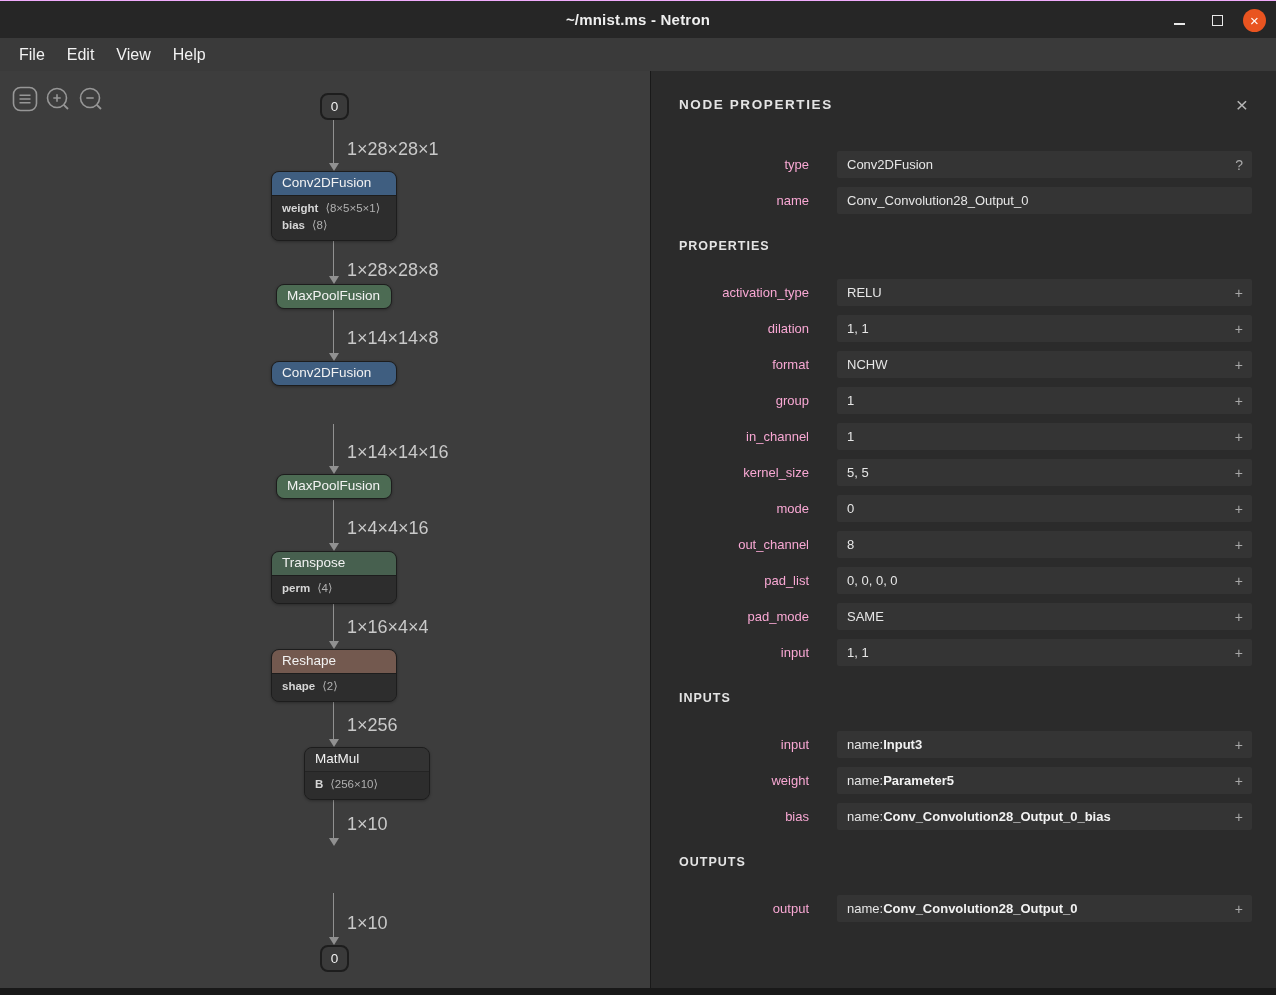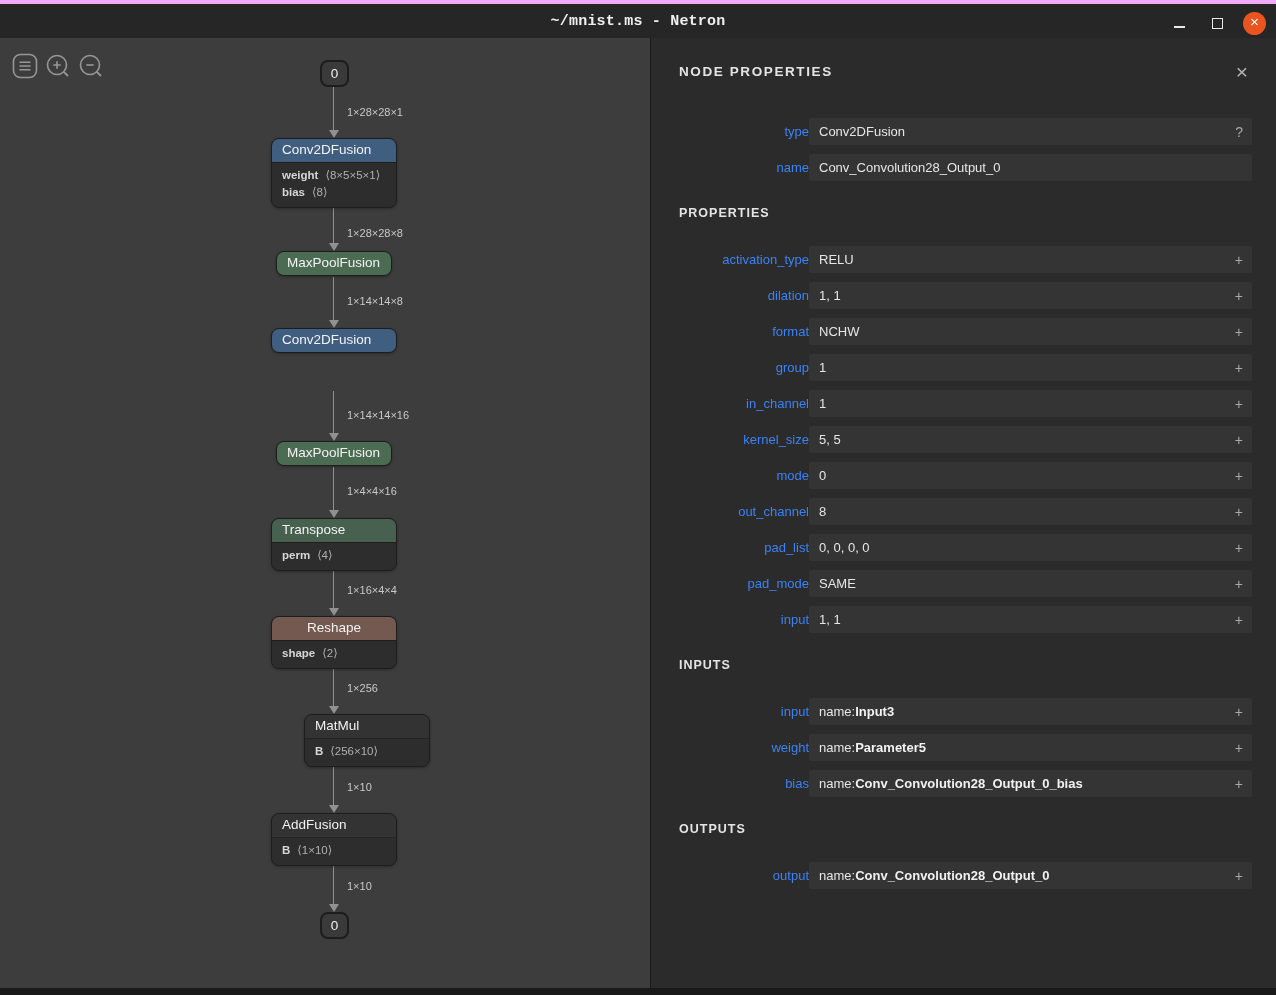--- a/index.html
+++ b/index.html
@@ -1,22 +1,22 @@
 <!DOCTYPE html>
 <html><head>
 <meta charset="utf-8">
 <style>
   * { margin:0; padding:0; box-sizing:border-box; }
   html,body { width:1276px; height:995px; overflow:hidden; background:#1a1a1a;
               font-family:"Liberation Sans","DejaVu Sans",sans-serif; }
   .window { width:1276px; height:995px; display:flex; flex-direction:column; position:relative; }
 
   
-  .titlebar { height:38px; background:#262626; border-top:4px solid #f0abfc; flex:none;
-              display:flex; align-items:center; justify-content:center; position:relative;font-family:Liberation Mono, monospace; }
+  .titlebar { height:38px; background:#262626; border-top:1px solid #f0abfc; flex:none;
+              display:flex; align-items:center; justify-content:center; position:relative; }
   .titlebar-title { color:#efefef; font-size:15px; font-weight:bold; letter-spacing:.2px; }
   .win-controls { position:absolute; right:10px; top:0; height:38px; display:flex; align-items:center; gap:14px; }
   .win-btn { width:24px; height:24px; display:flex; align-items:center; justify-content:center; cursor:pointer; }
   .min-glyph { width:11px; height:2px; background:#e8e8e8; margin-top:8px; }
   .max-glyph { width:11px; height:11px; border:1.5px solid #e8e8e8; background:transparent; }
   .close-btn { width:23px; height:23px; border-radius:50%; background:#e95420; color:#fff;
                display:flex; align-items:center; justify-content:center; font-size:15px; line-height:1; }
 
   
   .menubar { height:33px; background:#3a3a3a; flex:none; display:flex; align-items:center; padding-left:8px; }
@@ -30,47 +30,47 @@
   
   .graph-toolbar { position:absolute; left:12px; top:15px; display:flex; gap:7px; z-index:30; }
   .tool-btn { width:26px; height:26px; cursor:pointer; }
 
   
   .canvas { position:absolute; inset:0; }
   .edge-line { position:absolute; width:1px; background:#919191; left:333px; }
   .edge-arrow { position:absolute; left:329px; width:0; height:0;
                 border-left:5px solid transparent; border-right:5px solid transparent;
                 border-top:8px solid #919191; }
-  .edge-label { position:absolute; left:347px; color:#c9c9c9; font-size:11px; white-space:nowrap; }
+  .edge-label { position:absolute; left:347px; color:#c9c9c9; font-size:18px; white-space:nowrap; }
 
   .gnode { position:absolute; border-radius:8px; border:1.5px solid #1d1d1d; background:#2d2d2d;
            overflow:hidden; box-shadow:0 1px 3px rgba(0,0,0,.3); cursor:pointer; }
   .gnode-header { padding:3px 10px 5px; font-size:13.5px; color:#f2f2f2; white-space:nowrap; }
   .hdr-blue   { background:#3f5e80; }
   .hdr-green  { background:#4c6b53; }
   .hdr-green2 { background:#47604f; }
-  .hdr-brown  { background:#73594f;text-align:center; }
+  .hdr-brown  { background:#73594f; }
   .hdr-gray   { background:#333333; border-bottom:1px solid #242424; }
   .gnode-body { padding:4px 10px 6px; font-size:11.5px; line-height:17px; background:#2d2d2d; white-space:nowrap; }
   .hdr-blue + .gnode-body, .hdr-green2 + .gnode-body, .hdr-brown + .gnode-body { border-top:1px solid #1d1d1d; }
   .gattr-name { font-weight:bold; color:#d6d6d6; margin-right:7px; }
   .gattr-value { color:#b0b0b0; }
   .io-node { position:absolute; width:29px; height:27px; border-radius:8px; background:#3a3a3a;
              border:2px solid #1d1d1d; color:#f0f0f0; font-size:13.5px;
              display:flex; align-items:center; justify-content:center; cursor:pointer; }
 
   
   .panel { flex:1; background:#2b2b2b; padding:26px 24px 0 26px; overflow:hidden; position:relative; }
   .panel-head { display:flex; justify-content:space-between; align-items:flex-start; }
   .panel-title { color:#e4e4e4; font-size:13.5px; font-weight:bold; letter-spacing:1.6px; padding-left:2px;text-align:right; }
   .panel-close { color:#b5b5b5; font-size:21px; line-height:16px; cursor:pointer; margin-right:4px; }
 
   .props-block { margin-top:38px; }
   .prow { display:flex; align-items:center; margin-bottom:9px; }
-  .prow-label { width:132px; flex:none; text-align:right; margin-right:0; font-size:13px; color:#3b82f6; }
+  .prow-label { width:132px; flex:none; text-align:right; margin-right:28px; font-size:13px; color:#f9a8d4; }
   .prow-value { flex:1; height:27px; background:#343434; border-radius:2px; position:relative;
                 display:flex; align-items:center; padding:0 26px 0 10px; font-size:13px; color:#e6e6e6;
                 white-space:nowrap; overflow:hidden; }
   .prow-value b { color:#f2f2f2; }
   .prow-suffix { position:absolute; right:9px; top:50%; transform:translateY(-50%);
                  color:#a8a8a8; font-size:14px; cursor:pointer; }
   .section-title { color:#e4e4e4; font-size:12.5px; font-weight:bold; letter-spacing:1px;
                    margin:25px 0 26px 2px; }
 </style>
 </head>
@@ -86,20 +86,26 @@
       </div>
       <div class="win-btn">
         <span class="max-glyph"></span>
       </div>
       <div class="win-btn close-btn">
         <span>×</span>
       </div>
     </div>
   </div>
 
+  <div class="menubar" id="menubar">
+      <div class="menu-item">File</div>
+      <div class="menu-item">Edit</div>
+      <div class="menu-item">View</div>
+      <div class="menu-item">Help</div>
+    </div>
 
   <div class="content">
 
     <div class="graph-area">
       <div class="graph-toolbar" id="graph-toolbar">
           <div class="tool-btn"><span><svg width="26" height="26" viewBox="0 0 26 26">
                 <rect x="1.5" y="1.5" width="23" height="23" rx="7" fill="none" stroke="#979797" stroke-width="1.6"></rect>
                 <path d="M7.5 9.3h11M7.5 13h11M7.5 16.7h11" stroke="#979797" stroke-width="1.6" fill="none"></path>
               </svg></span></div>
           <div class="tool-btn"><span><svg width="26" height="26" viewBox="0 0 26 26">
@@ -171,26 +177,20 @@
             <div class="gnode-body">
               <div><span class="gattr-name">shape</span><span class="gattr-value">⟨2⟩</span></div>
             </div>
           </div>
           <div class="gnode" style="left: 271px; top: 676px; min-width: 126px; margin-left: 33px;">
             <div class="gnode-header hdr-gray">MatMul</div>
             <div class="gnode-body">
               <div><span class="gattr-name">B</span><span class="gattr-value">⟨256×10⟩</span></div>
             </div>
           </div>
-          <div class="gnode" style="left: 271px; top: 775px; min-width: 126px;">
-            <div class="gnode-header hdr-gray">AddFusion</div>
-            <div class="gnode-body">
-              <div><span class="gattr-name">B</span><span class="gattr-value">⟨1×10⟩</span></div>
-            </div>
-          </div>
           <div class="io-node" style="left: 320px; top: 874px; width: 29px; height: 27px;">
             <span>0</span>
           </div>
         </div>
     </div>
 
     <div class="panel">
       <div class="panel-head">
         <div class="panel-title">NODE PROPERTIES</div>
         <div class="panel-close">×</div>

